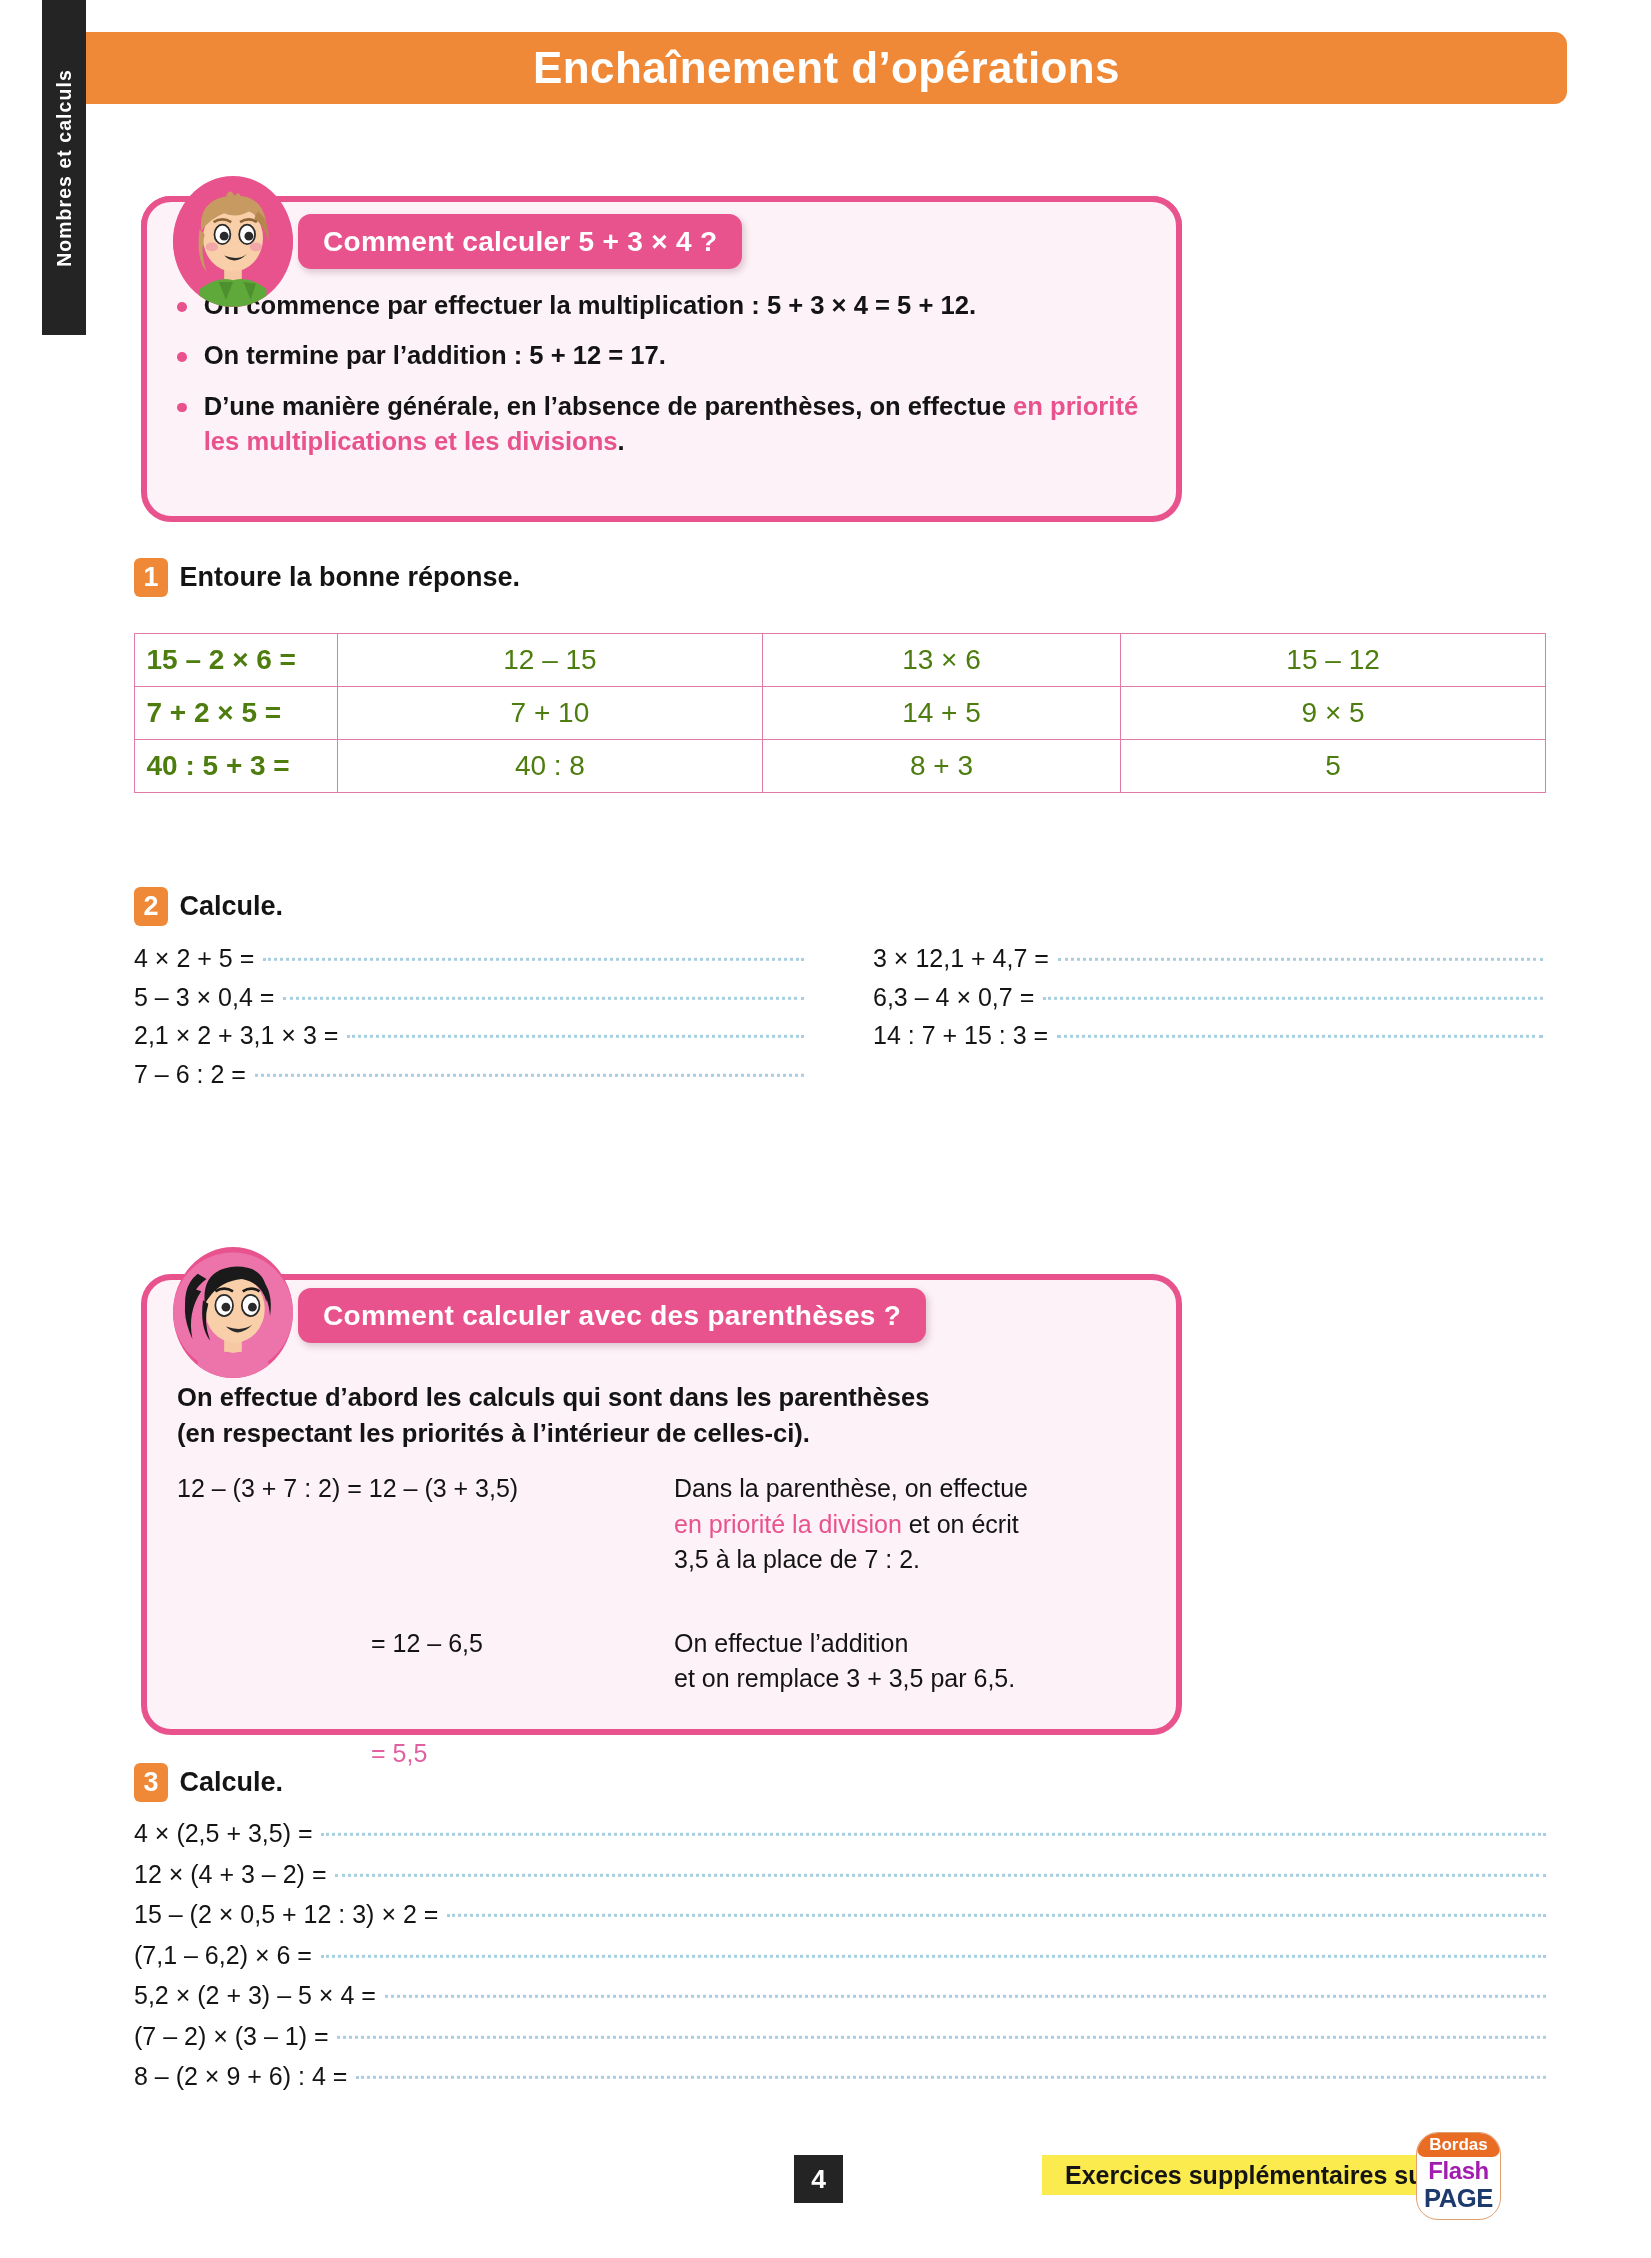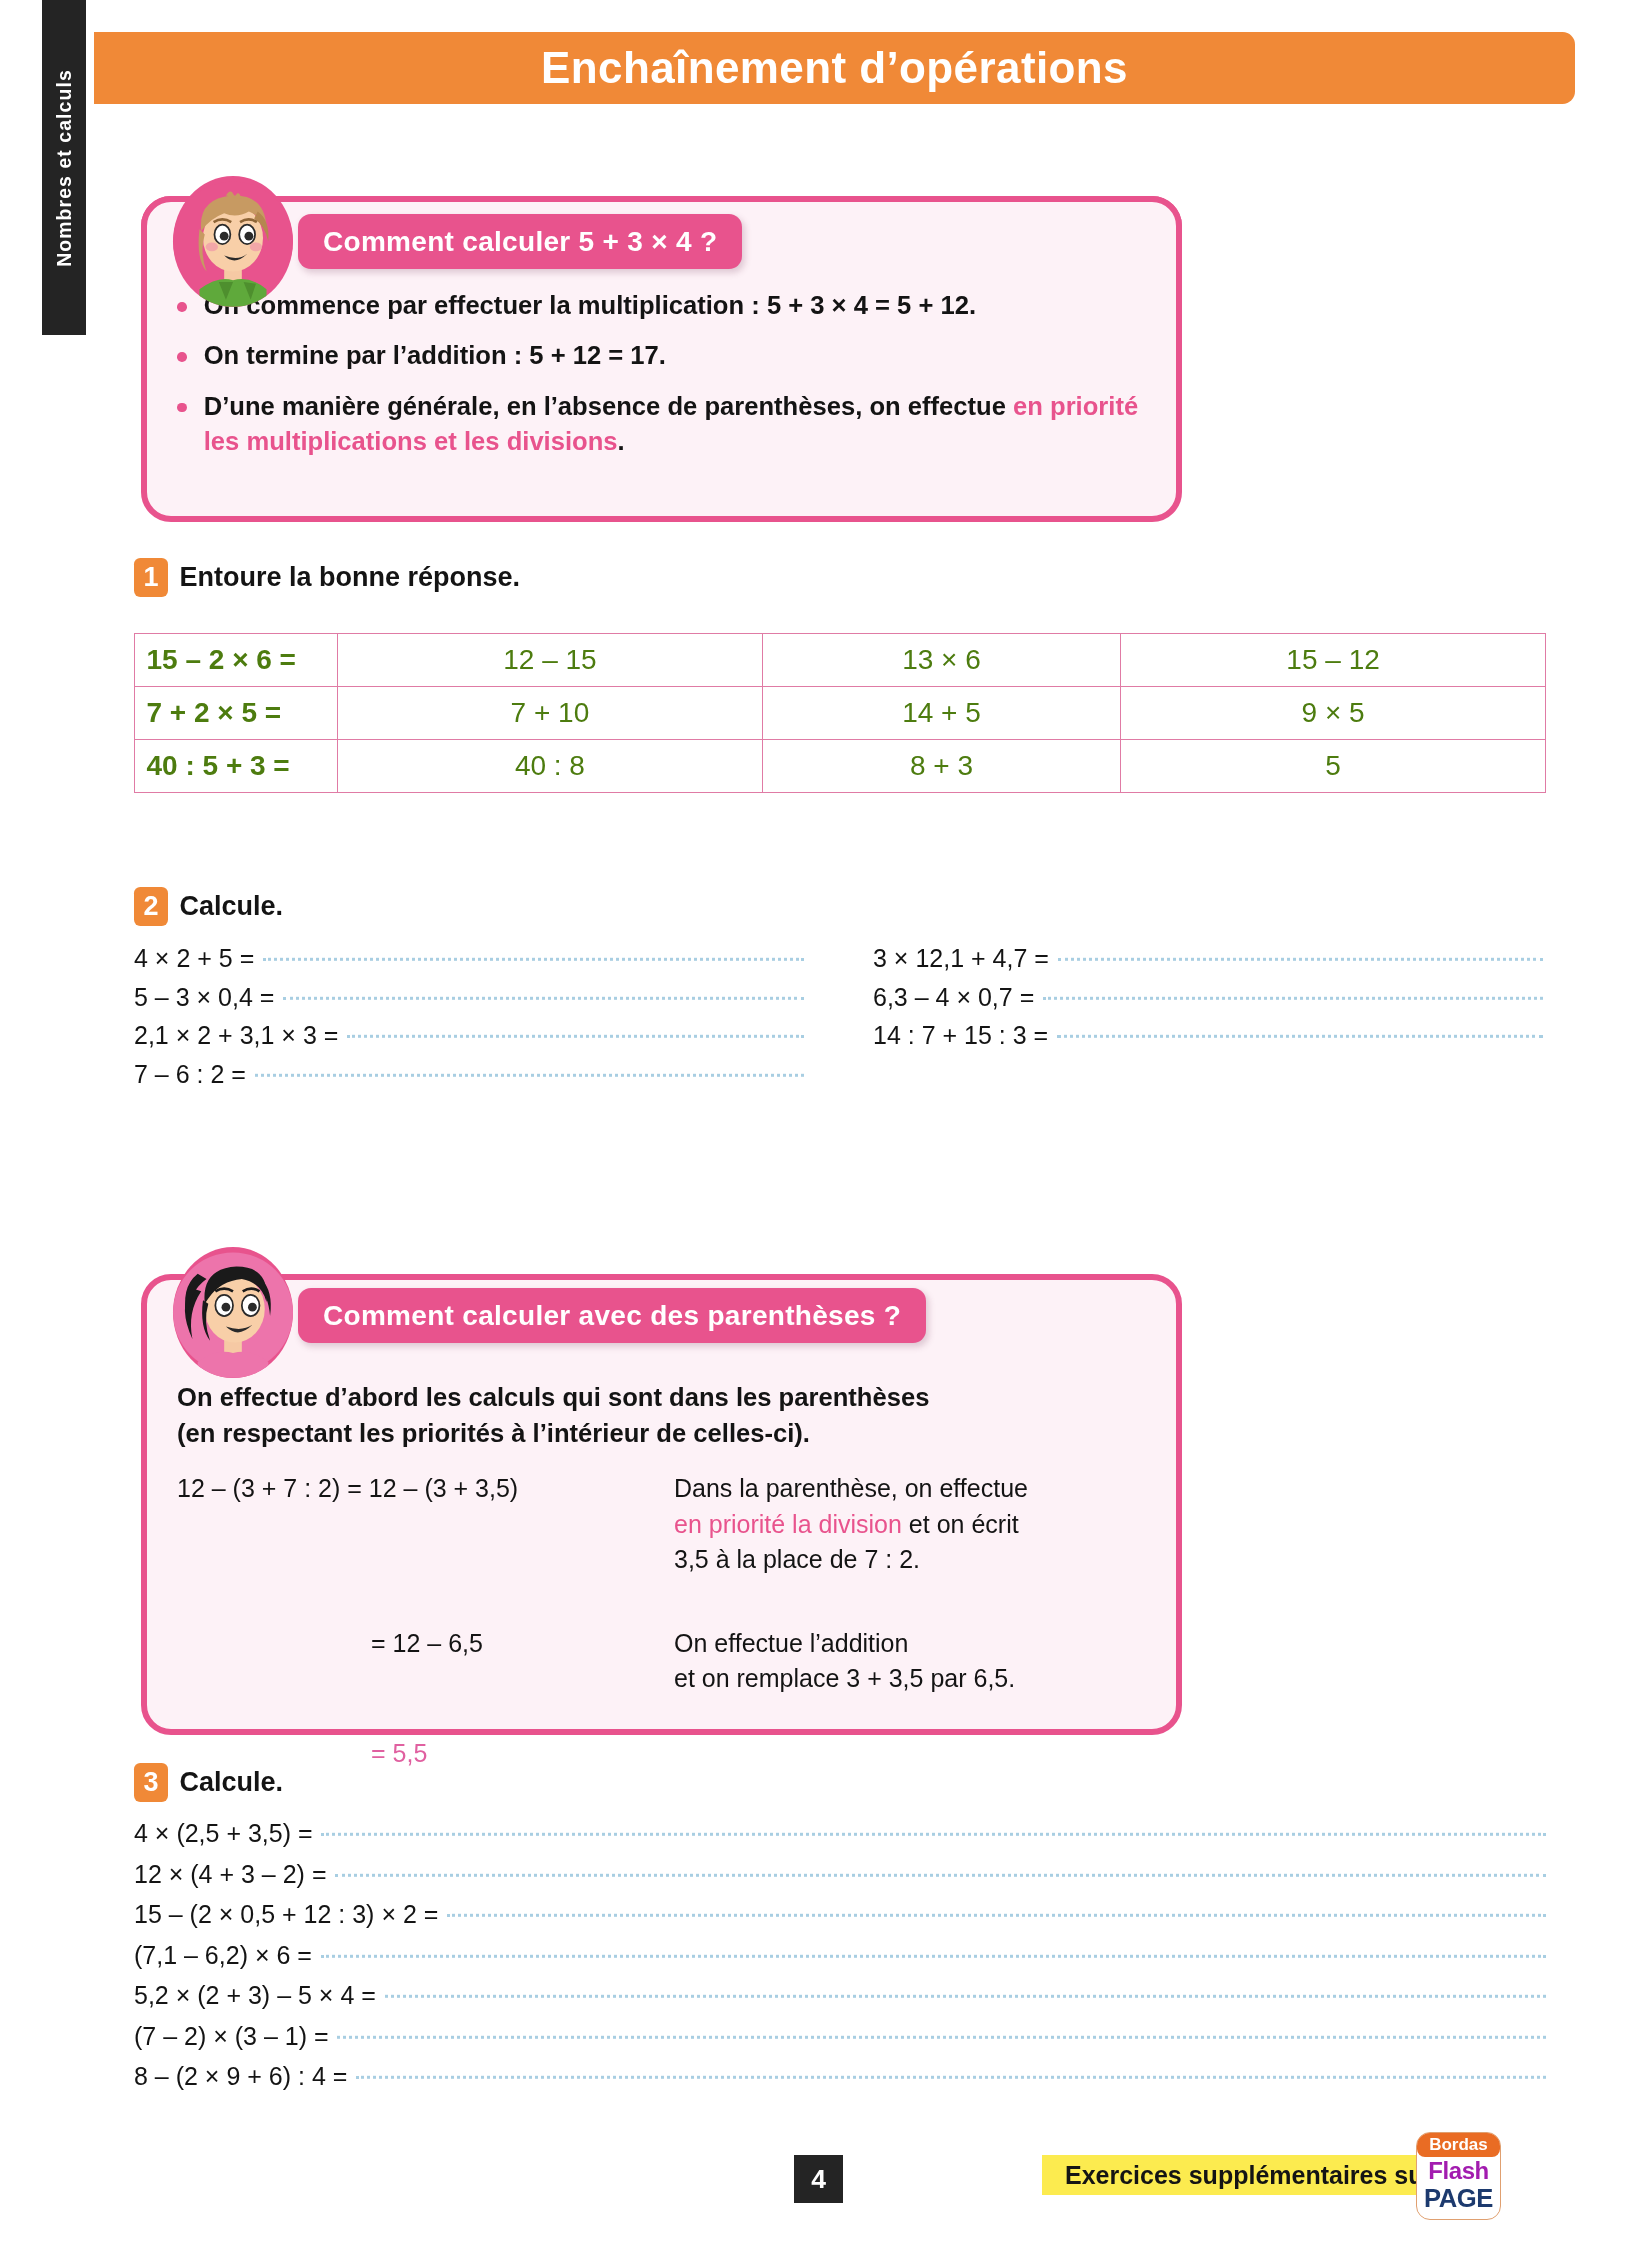--- a/index.html
+++ b/index.html
@@ -37,21 +37,21 @@
     white-space: nowrap;
     color: #ffffff;
     font-size: 19.4px;
     font-weight: bold;
     letter-spacing: 1.1px;
   }
 
   
   .title-bar {
     position: absolute;
-    left: 94px;
+    left: 86px;
     top: 32px;
     width: 1481px;
     height: 72px;
     background: #F08937;
     border-radius: 0 12.4px 12.4px 0;
     display: flex;
     align-items: center;
     justify-content: center;
     text-align: right;
   }
@@ -273,21 +273,21 @@
     white-space: nowrap;
   }
   .flashpage-logo {
     position: absolute;
     left: 1416px;
     top: 2132px;
     width: 85px;
     height: 88px;
     background: #ffffff;
     border: 1.8px solid #E0A070;
-    border-radius: 14px;
+    border-radius: 22px;
     overflow: hidden;
     display: flex;
     flex-direction: column;
     align-items: center;
     z-index: 5;
   }
   .fp-bordas {
     width: 100%;
     background: #E96C24;
     color: #ffffff;

